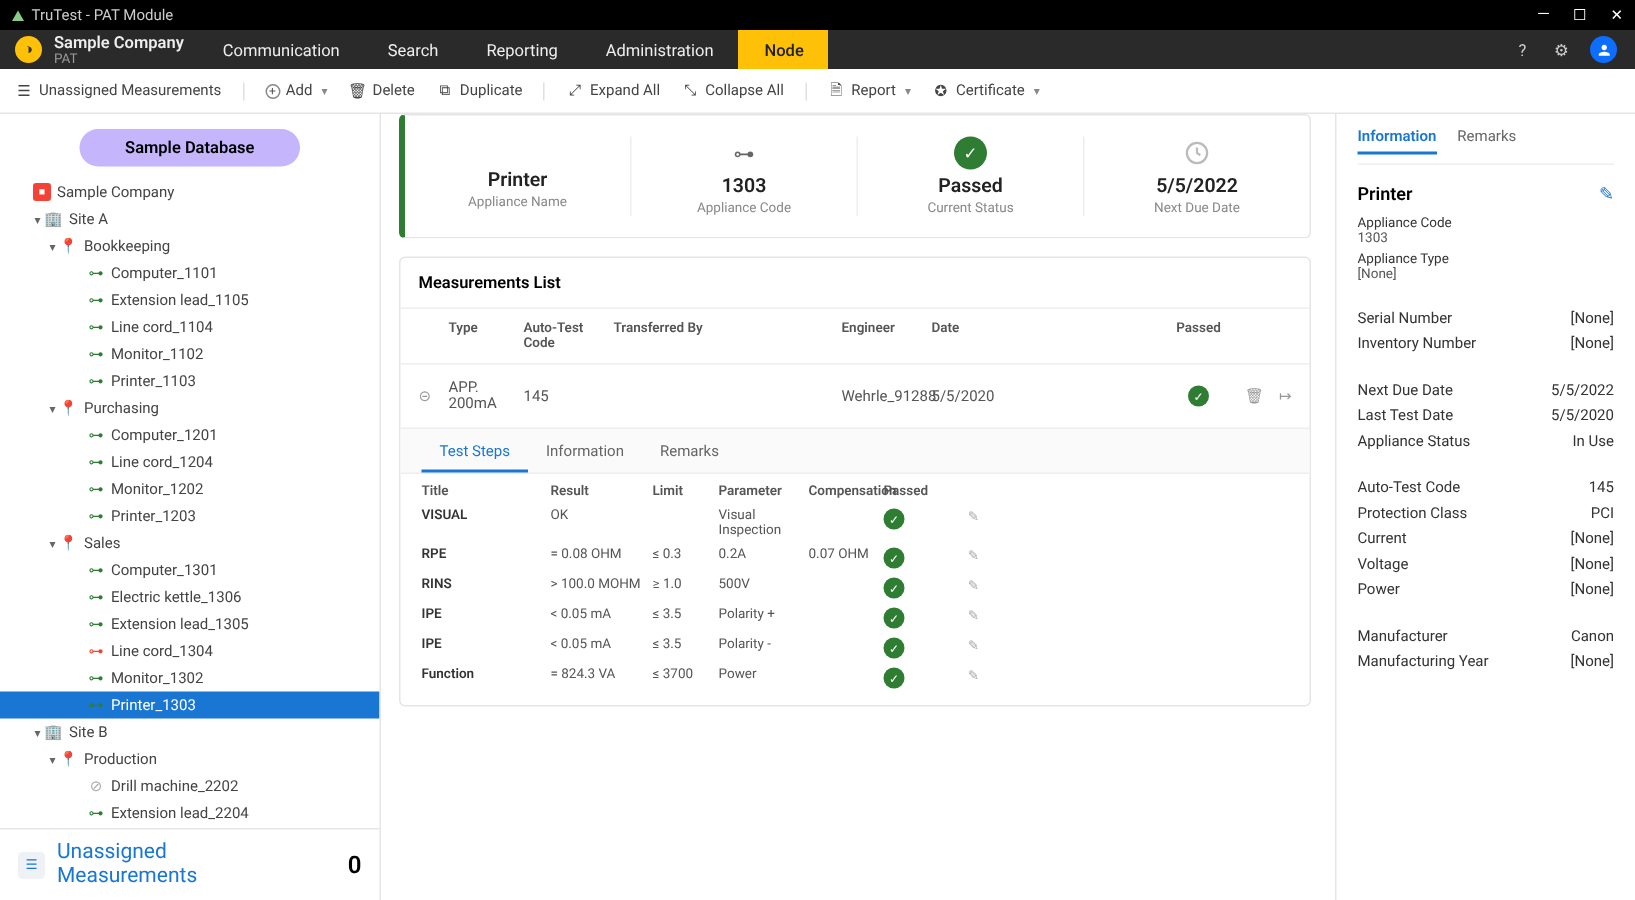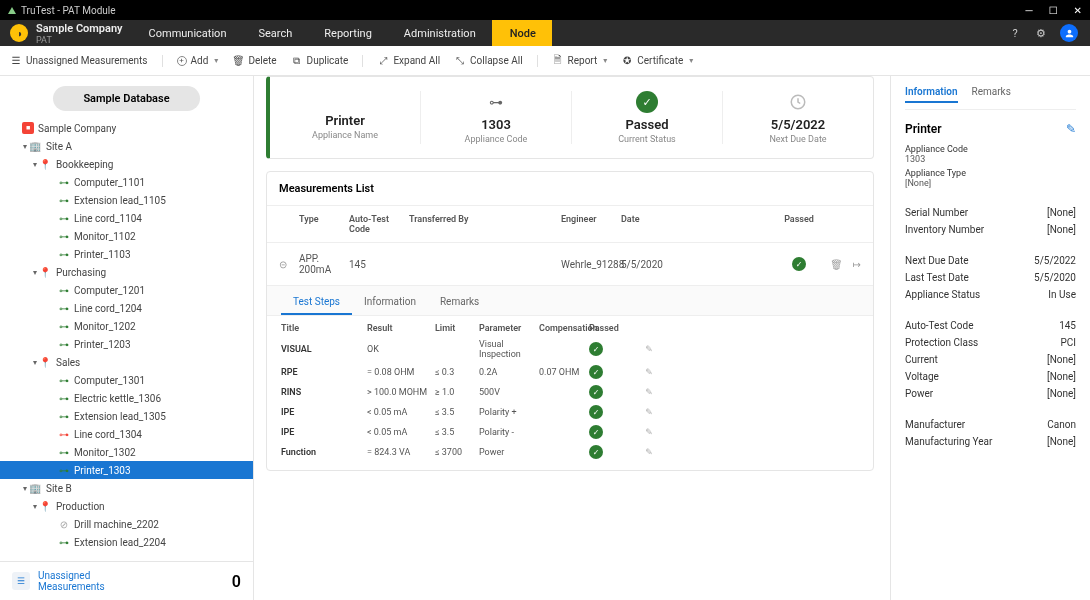--- a/index.html
+++ b/index.html
@@ -25,30 +25,30 @@
 .user-avatar svg { width: 11px; height: 11px; fill: #fff; }
 
 .toolbar { height: 30px; border-bottom: 1px solid #e5e5e5; display: flex; align-items: center; padding: 0 10px; gap: 14px; background: #fff; }
 .tool { display: flex; align-items: center; gap: 4px; font-size: 10px; color: #444; cursor: pointer; }
 .tool .ti { width: 12px; height: 12px; display: flex; align-items: center; justify-content: center; }
 .tool.divider-after { padding-right: 14px; border-right: 1px solid #e0e0e0; }
 .chev { font-size: 8px; color: #888; margin-left: 2px; }
 
 .body { display: flex; height: 524px; }
 .sidebar { width: 254px; border-right: 1px solid #e5e5e5; display: flex; flex-direction: column; }
-.db-btn { margin: 10px auto 8px; background: #e5e5e5; border-radius: 14px; padding: 6px 30px; font-size: 11px; font-weight: 600; cursor: pointer; }
+.db-btn { margin: 10px auto 8px; background: #c4b5fd; border-radius: 14px; padding: 6px 30px; font-size: 11px; font-weight: 600; cursor: pointer; }
 .tree { flex: 1; overflow-y: auto; font-size: 10px; }
 .tree-item { display: flex; align-items: center; height: 18px; cursor: pointer; color: #444; }
 .tree-item.selected { background: #1976d2; color: #fff; }
 .tree-item .tog { width: 10px; text-align: center; font-size: 8px; color: #666; }
 .tree-item.selected .tog { color: #fff; }
 .tico { width: 12px; height: 12px; margin-right: 4px; display: flex; align-items: center; justify-content: center; }
 .sidebar-footer { border-top: 1px solid #e5e5e5; padding: 8px 12px; display: flex; align-items: center; gap: 8px; }
 .sf-icon { width: 18px; height: 18px; background: #eef2f7; border-radius: 3px; display: flex; align-items: center; justify-content: center; color: #1976d2; font-size: 9px; }
-.sf-text { color: #1976d2; font-size: 10px; line-height: 1.1; }
+.sf-text { color: #1976d2; font-size: 14px; line-height: 1.1; }
 .sf-count { margin-left: auto; font-size: 16px; font-weight: 600; }
 
 .main { flex: 1; padding: 0 16px 0 12px; overflow-y: auto; }
 .crumbs { padding: 10px 0; font-size: 10px; color: #1976d2; }
 .crumbs .sep { color: #999; margin: 0 6px; }
 .crumbs .last { color: #1976d2; }
 
 .summary { border: 1px solid #e5e5e5; border-left: 4px solid #2e7d32; border-radius: 4px; display: flex; padding: 14px 0; margin-bottom: 12px; }
 .summary-cell { flex: 1; border-right: 1px solid #eee; text-align: center; }
 .summary-cell:last-child { border-right: none; }
@@ -71,21 +71,21 @@
 .col-date { width: 160px; }
 .col-pass { width: 36px; text-align: center; }
 .col-act { width: 44px; display: flex; gap: 10px; justify-content: flex-end; color: #999; }
 .check-circle { width: 14px; height: 14px; background: #2e7d32; border-radius: 50%; display: inline-flex; align-items: center; justify-content: center; color: #fff; font-size: 8px; }
 
 .subtabs { display: flex; padding: 4px 14px 0; border-bottom: 1px solid #eee; background: #fafafa; }
 .subtab { padding: 6px 12px; font-size: 10px; color: #666; cursor: pointer; }
 .subtab.active { color: #1976d2; border-bottom: 2px solid #1976d2; }
 
 .steps-table { padding: 4px 14px 8px; }
-.st-head, .st-row { display: flex; font-size: 9px; padding: 3px 0; align-items: center; }
+.st-head, .st-row { display: flex; font-size: 9px; padding: 3px 0; }
 .st-head { color: #555; font-weight: 600; }
 .st-row { color: #555; }
 .stc-title { width: 86px; }
 .stc-result { width: 68px; }
 .stc-limit { width: 44px; }
 .stc-param { width: 60px; }
 .stc-comp { width: 50px; }
 .stc-pass { width: 40px; }
 .stc-edit { width: 40px; text-align: center; color: #aaa; }
 .st-row .stc-title { font-weight: 600; color: #333; }

